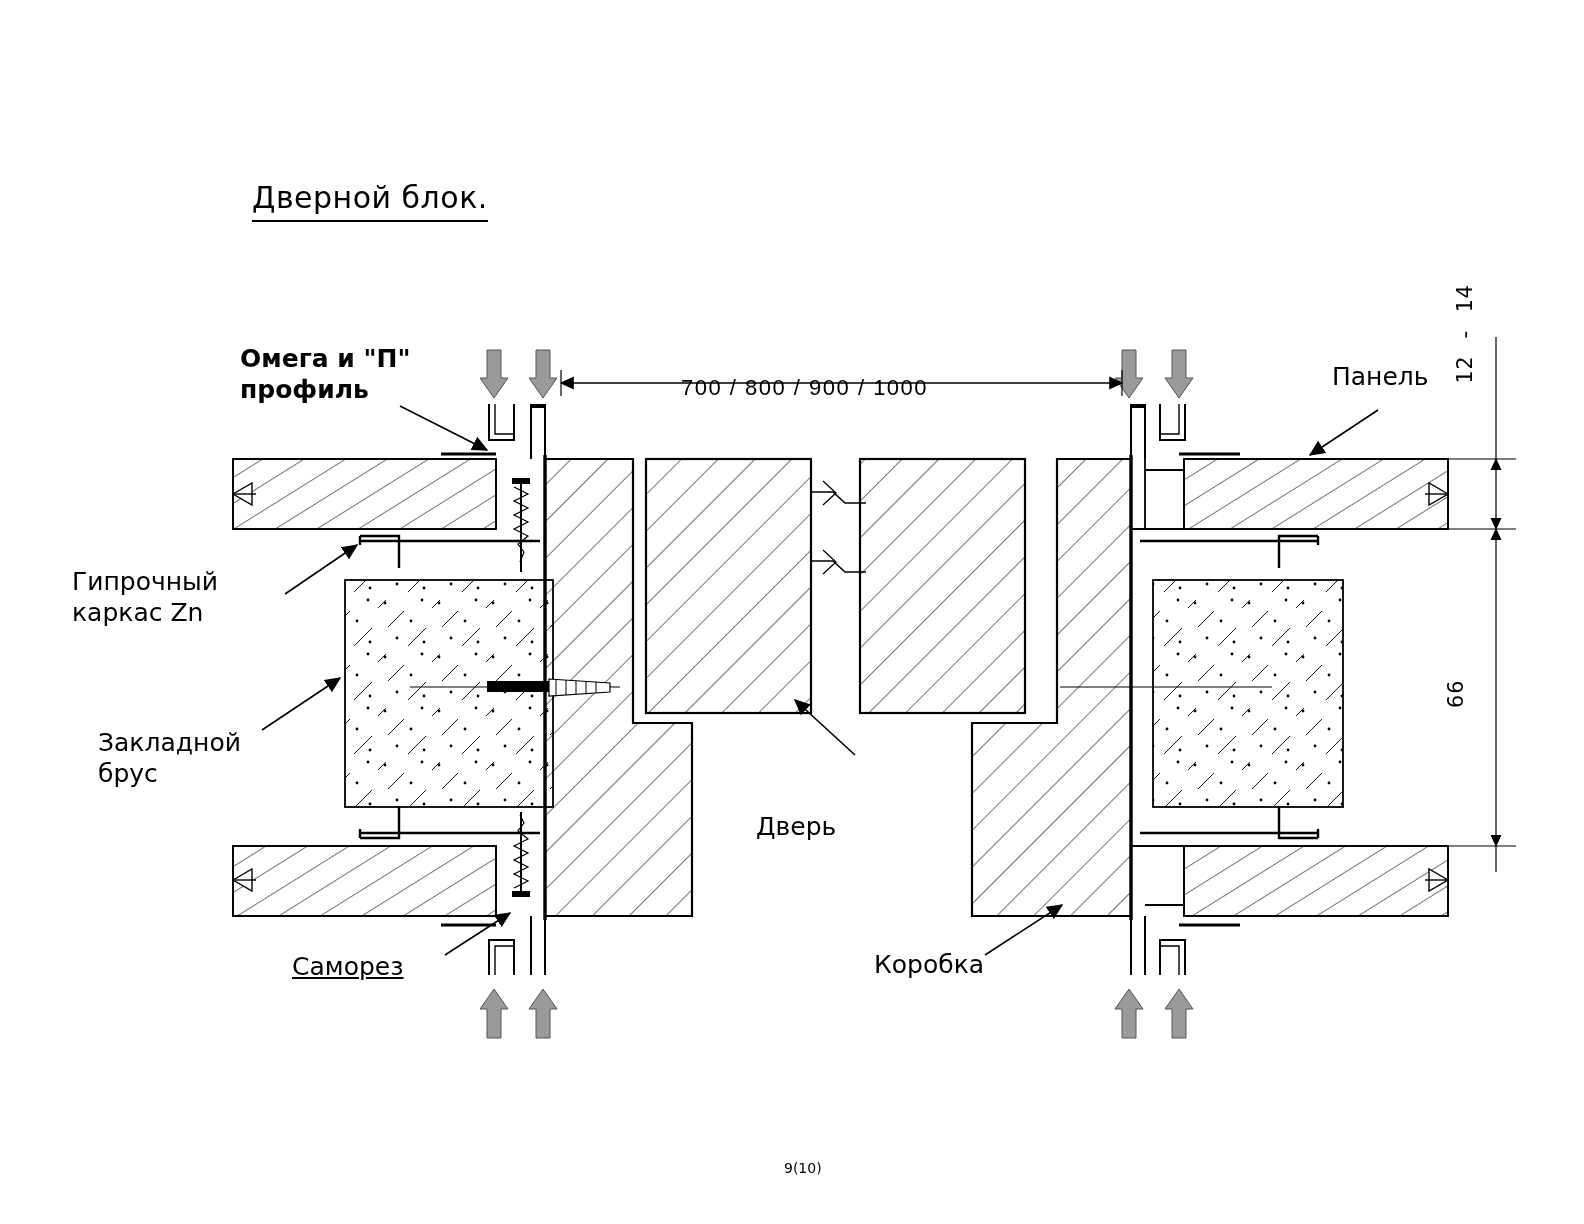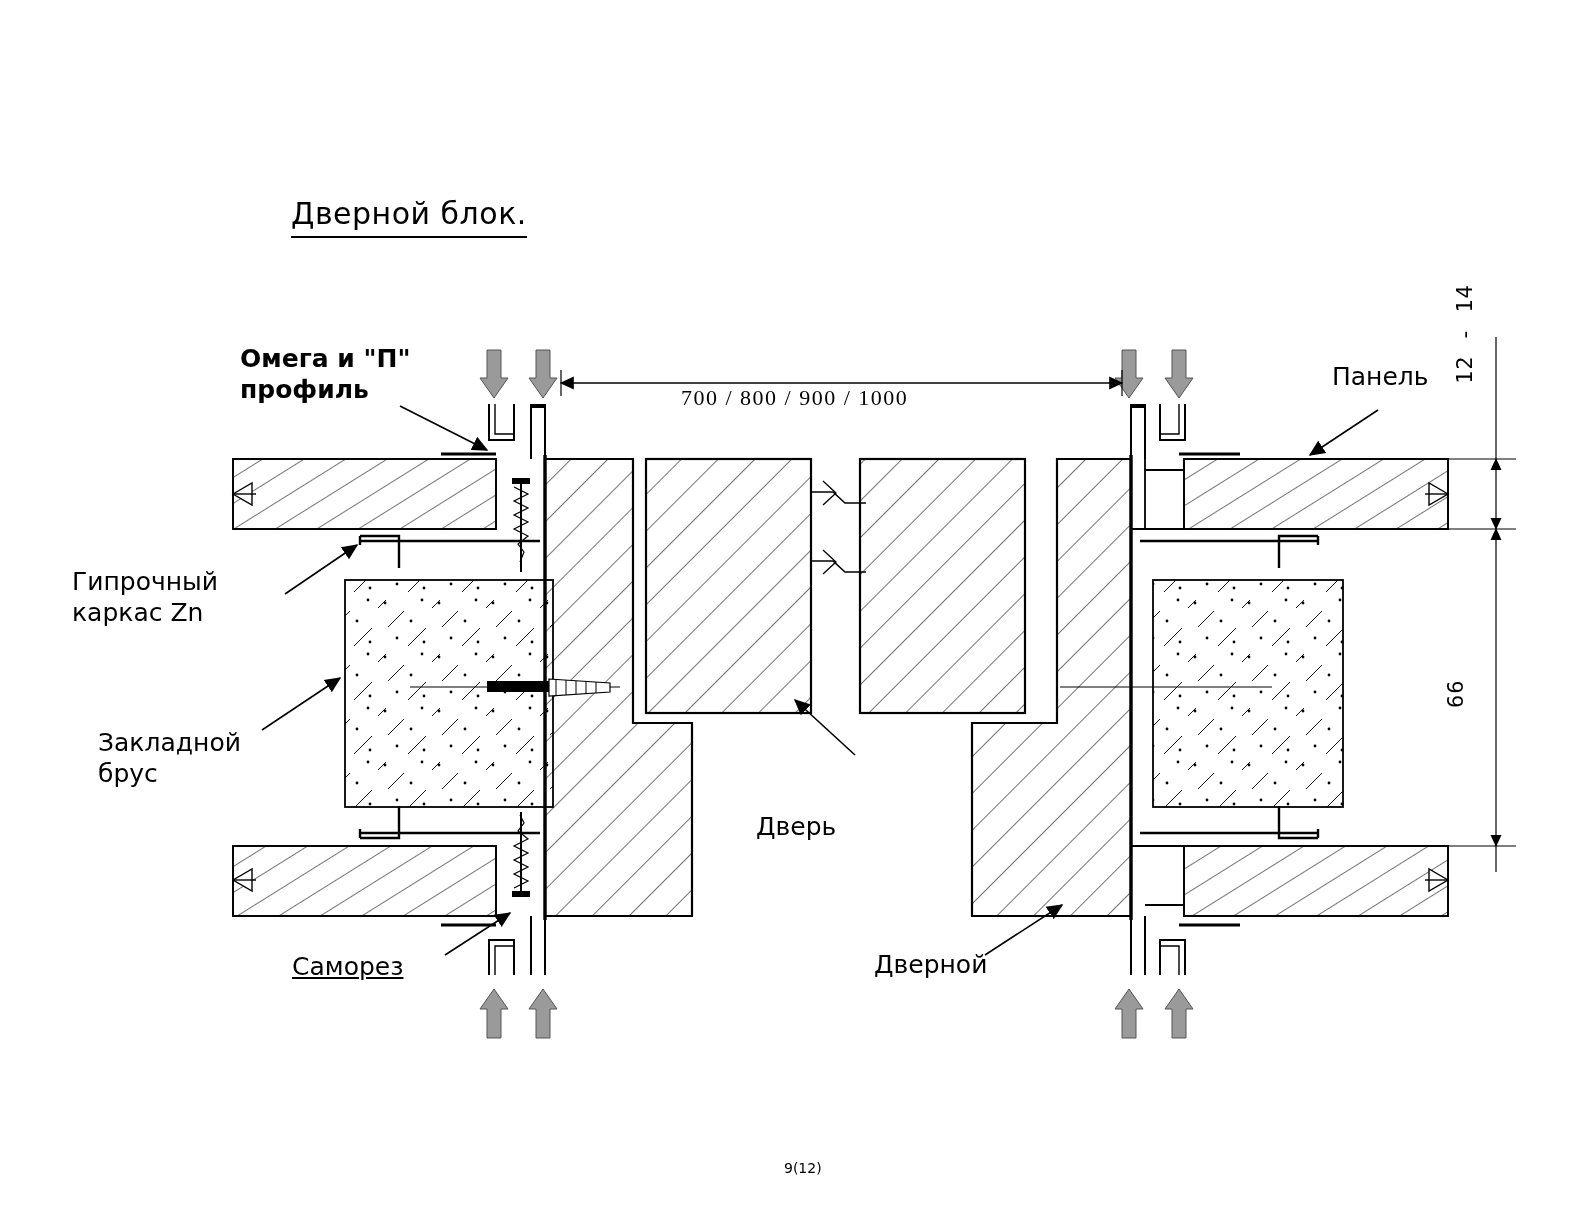--- a/index.html
+++ b/index.html
@@ -21,26 +21,25 @@
     height: 1224px;
   }
   .lbl {
     position: absolute;
     color: #000;
     white-space: pre;
     line-height: 1.22;
   }
   #title {
     left: 252px;
-    top: 196px;
+    top: 180px;
     font-size: 30px;
     letter-spacing: 0.5px;
     border-bottom: 2px solid #000;
     padding-bottom: 3px;
-    margin-left: 39px;
   }
   #lbl-omega {
     left: 240px;
     top: 344px;
     font-size: 25px;
     font-weight: bold;
   }
   #lbl-gip {
     left: 72px;
     top: 567px;
@@ -69,24 +68,24 @@
     font-size: 25px;
   }
   #lbl-panel {
     left: 1332px;
     top: 362px;
     font-size: 25px;
     text-align: right;
   }
   #lbl-width {
     left: 681px;
-    top: 385px;
+    top: 375px;
     font-size: 22px;
     letter-spacing: 1.5px;
-    font-family: Liberation Serif, serif;
+    font-family: Liberation Sans, sans-serif;
   }
   #lbl-d1 {
     position: absolute;
     left: 1452px;
     top: 340px;
     width: 130px;
     font-size: 22px;
     font-family: "DejaVu Sans Mono", monospace;
     letter-spacing: 1px;
     transform: rotate(-90deg);
@@ -351,20 +350,20 @@
 <div class="lbl" id="title">Дверной блок.</div>
 
 <div class="lbl" id="lbl-omega">Омега и "П"
 профиль</div>
 <div class="lbl" id="lbl-gip">Гипрочный
 каркас Zn</div>
 <div class="lbl" id="lbl-brus">Закладной
 брус</div>
 <div class="lbl" id="lbl-samorez">Саморез</div>
 <div class="lbl" id="lbl-dver">Дверь</div>
-<div class="lbl" id="lbl-korobka">Дверной</div>
+<div class="lbl" id="lbl-korobka">Коробка</div>
 <div class="lbl" id="lbl-panel">Панель</div>
 
 <div class="lbl" id="lbl-width">700 / 800 / 900 / 1000</div>
 <div id="lbl-d1">12 - 14</div>
 <div id="lbl-d2">66</div>
 
-<div class="lbl" id="page-num">9(12)</div>
+<div class="lbl" id="page-num">9(10)</div>
 
 </body></html>

